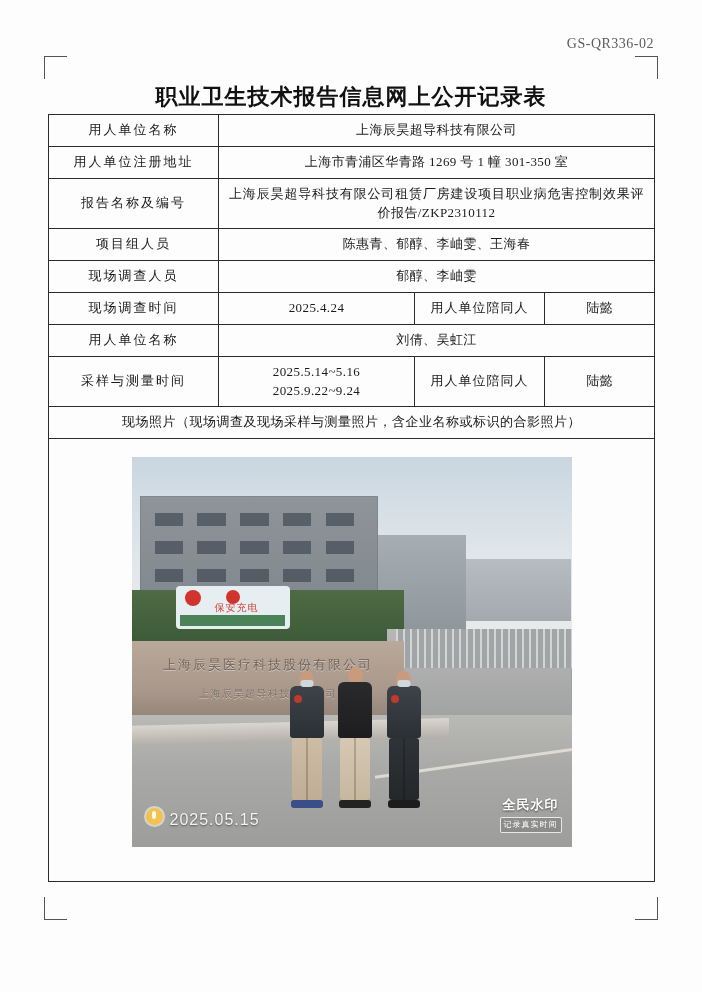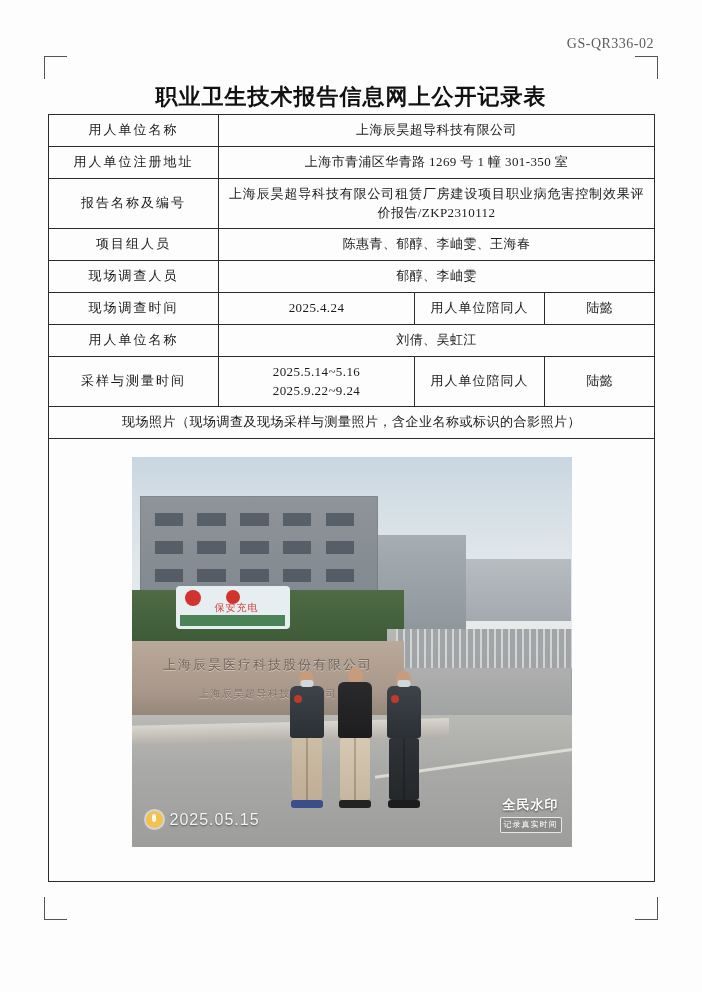--- a/index.html
+++ b/index.html
@@ -292,21 +292,21 @@
     width: 8px; height: 8px; border-radius: 50%;
     background: #c0392b;
     top: 24px;
   }
   #p1 .badge-red { left: 4px; }
   #p3 .badge-red { left: 4px; }
 
   .stamp-date {
     position: absolute;
     left: 14px; bottom: 16px;
-    display: flex; align-items: center; gap: 7px;
+    display: flex; gap: 7px;
   }
   .stamp-date .dot {
     width: 17px; height: 17px;
     border-radius: 50%;
     background: #f2c14e;
     box-shadow: 0 0 0 2px rgba(255,255,255,.55);
     position: relative;
   }
   .stamp-date .dot:after {
     content: "";

